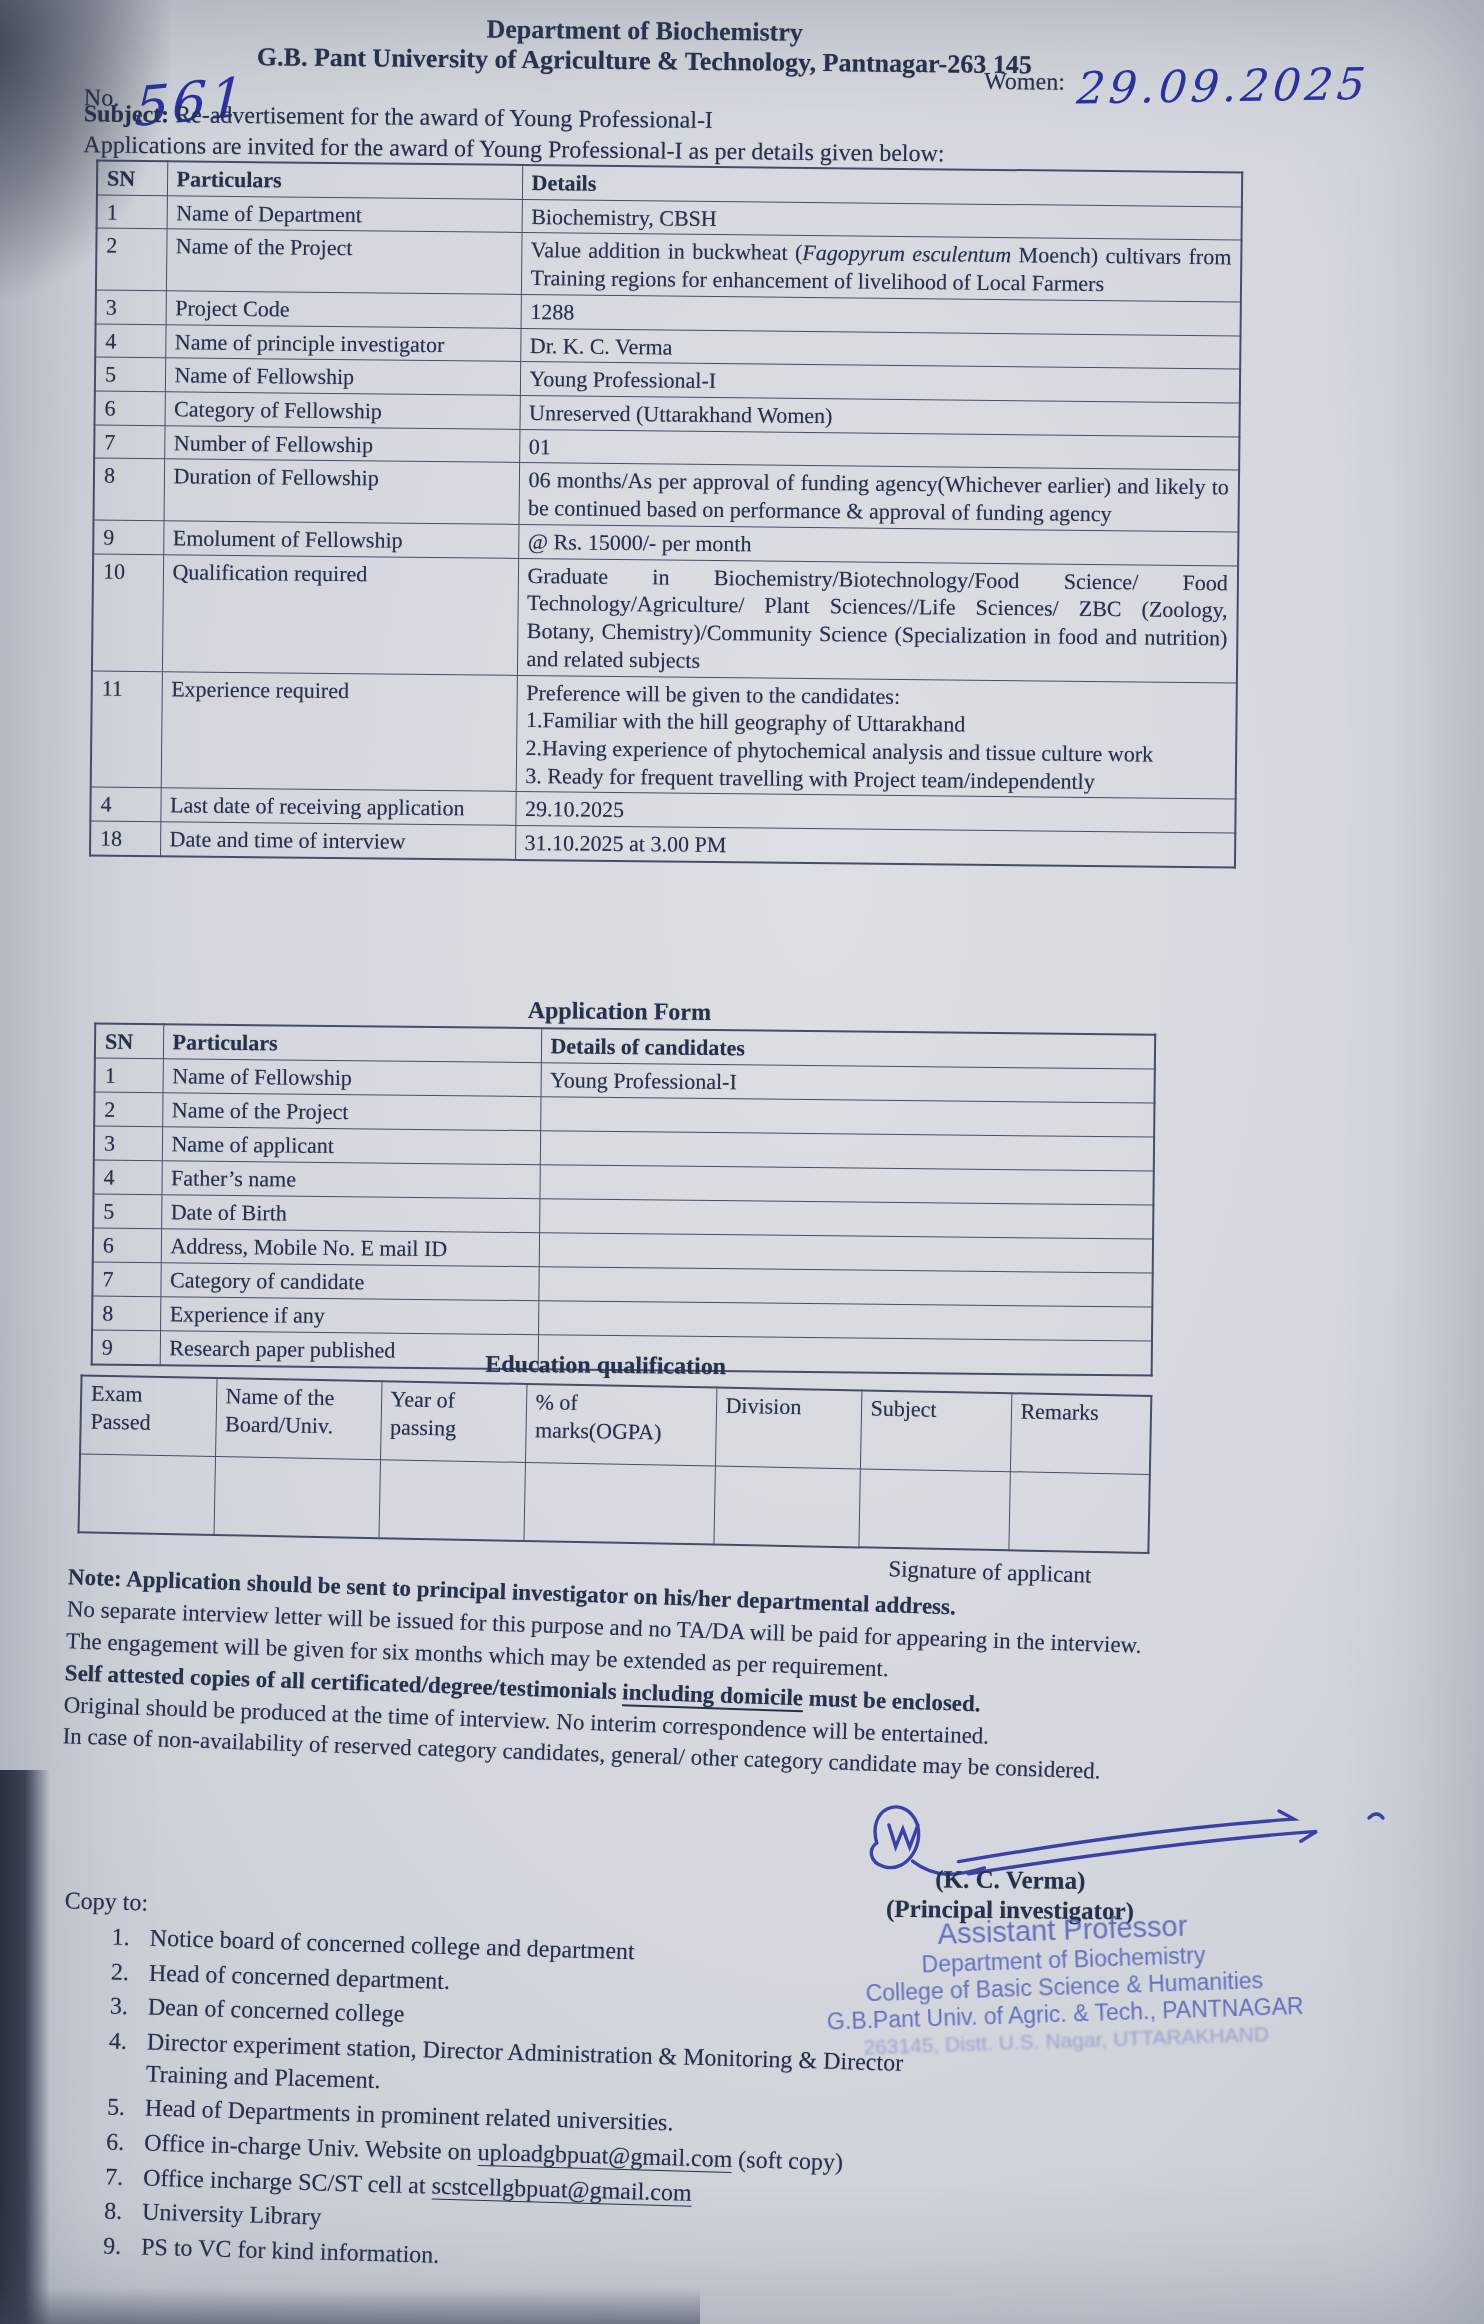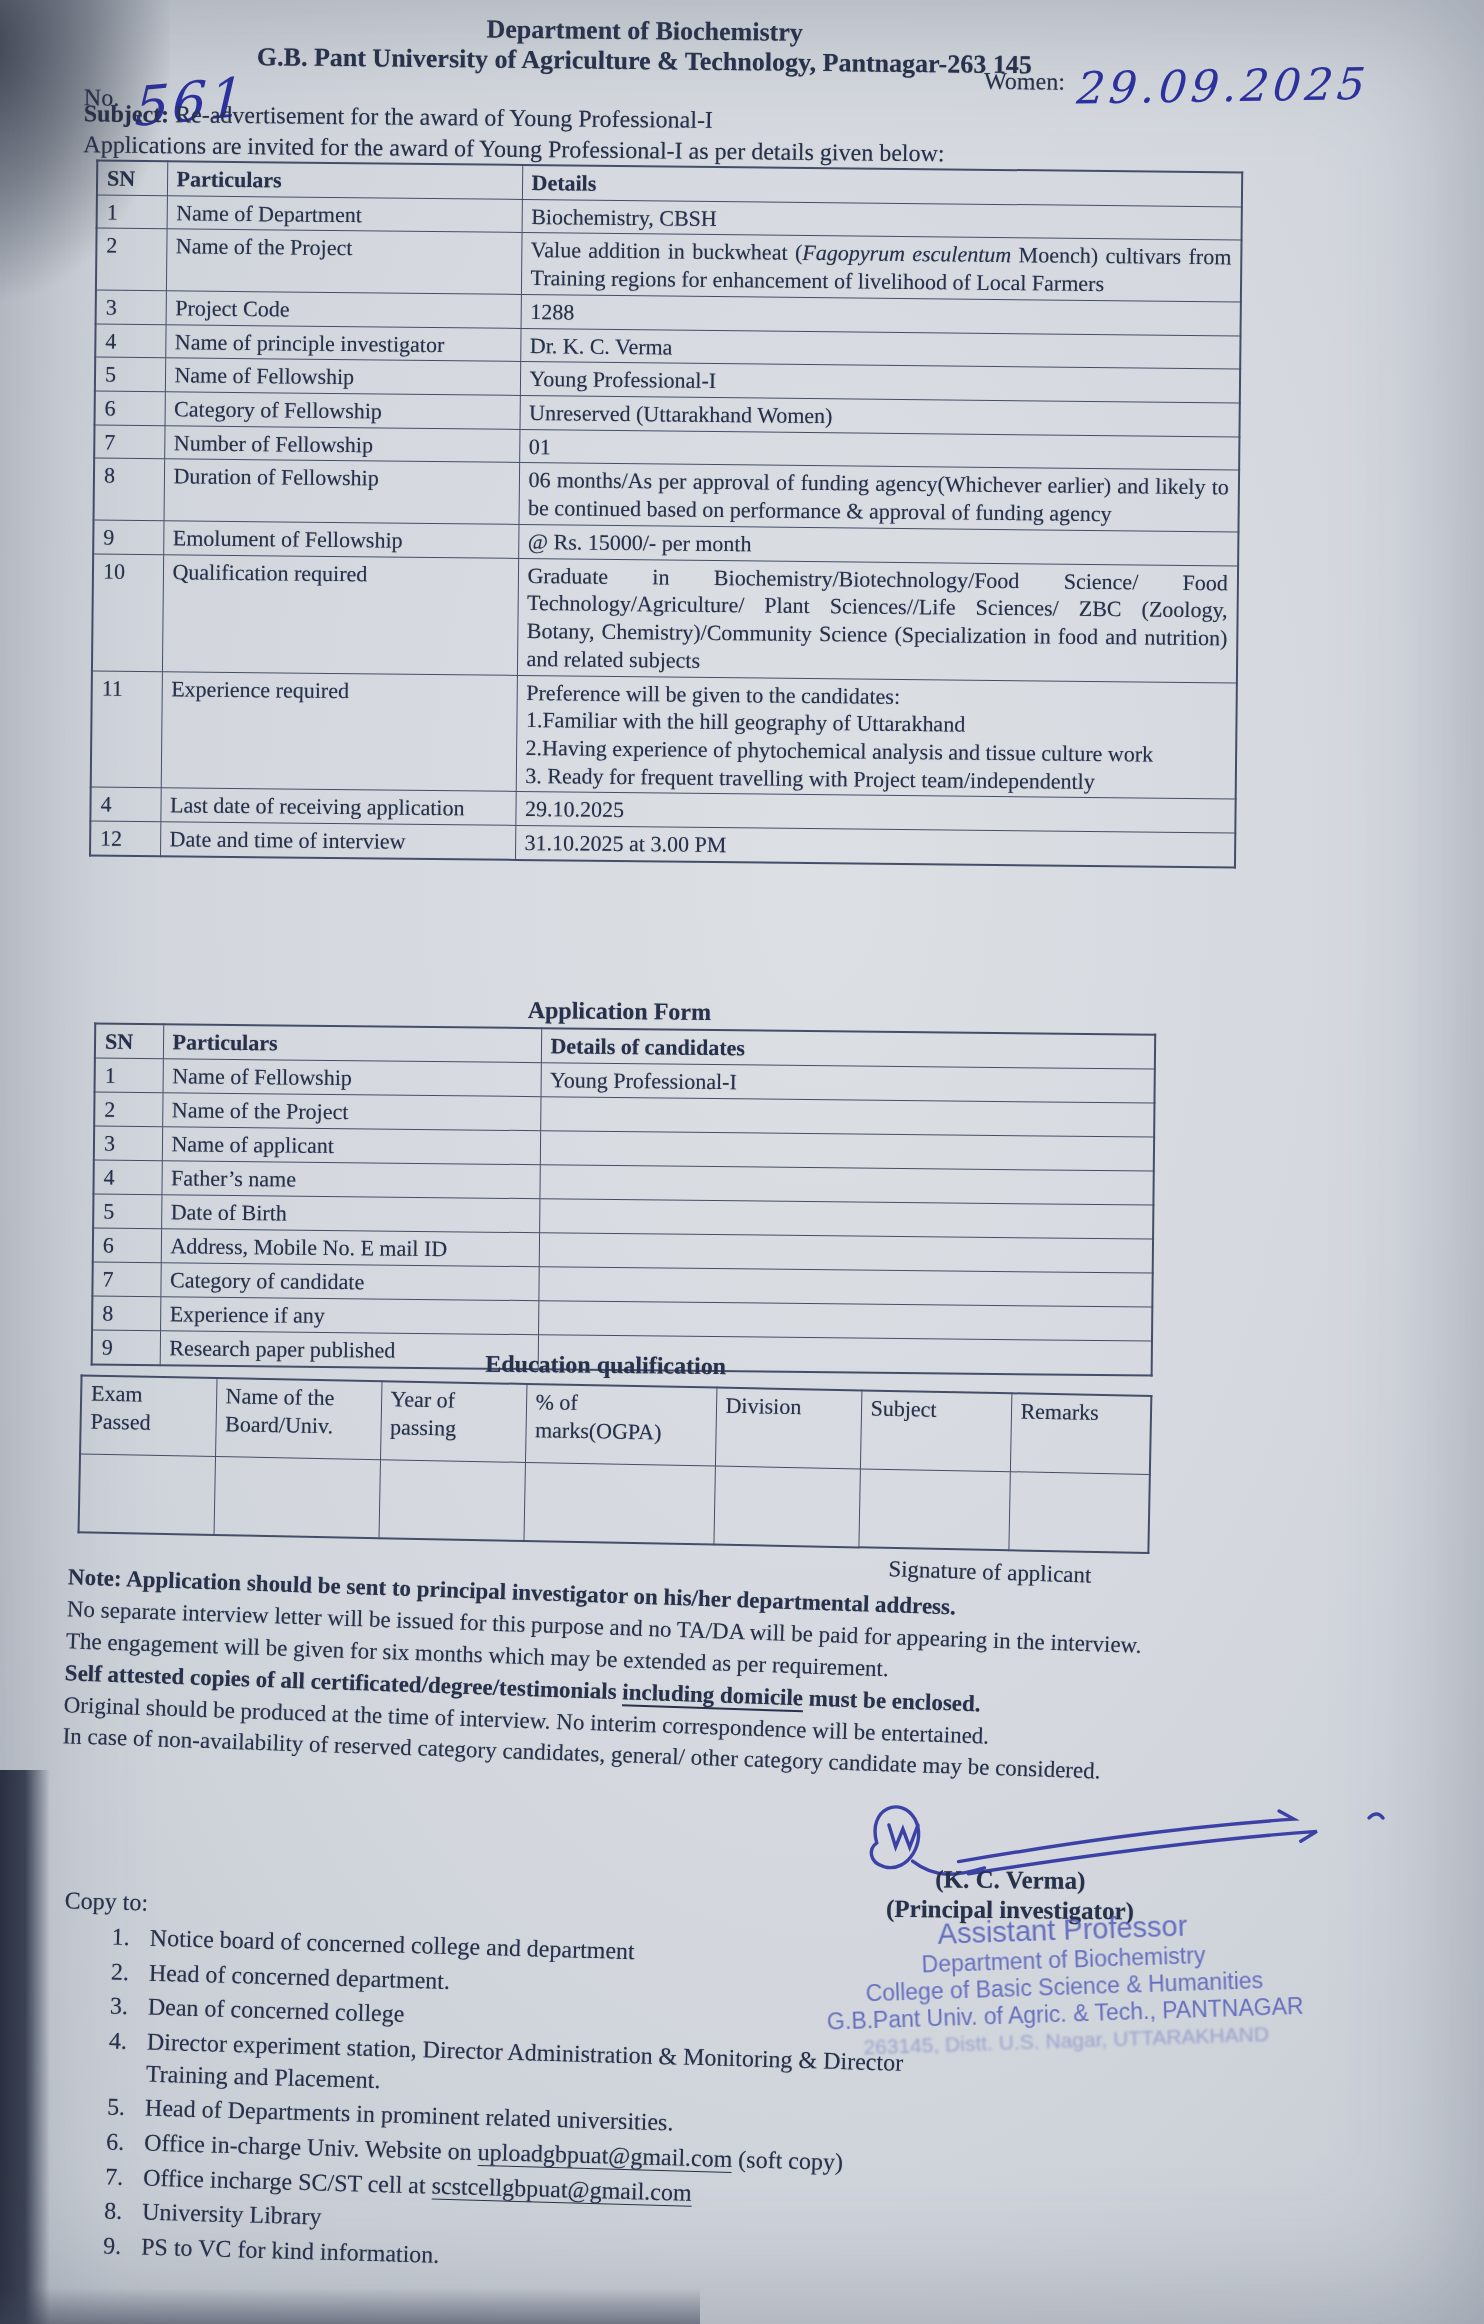--- a/index.html
+++ b/index.html
@@ -163,21 +163,21 @@
           <div>2.Having experience of phytochemical analysis and tissue culture work</div>
           <div>3. Ready for frequent travelling with Project team/independently</div>
         </td>
       </tr>
       <tr>
         <td>4</td>
         <td class="det">Last date of receiving application</td>
         <td class="det">29.10.2025</td>
       </tr>
       <tr>
-        <td>12</td>
+        <td>18</td>
         <td>Date and time of interview</td>
         <td class="det">31.10.2025 at 3.00 PM</td>
       </tr>
     </tbody>
       </table>
 
     <div class="abs af-title ctr b">Application Form</div>
 
     <table class="abs t t2">
       <colgroup>

